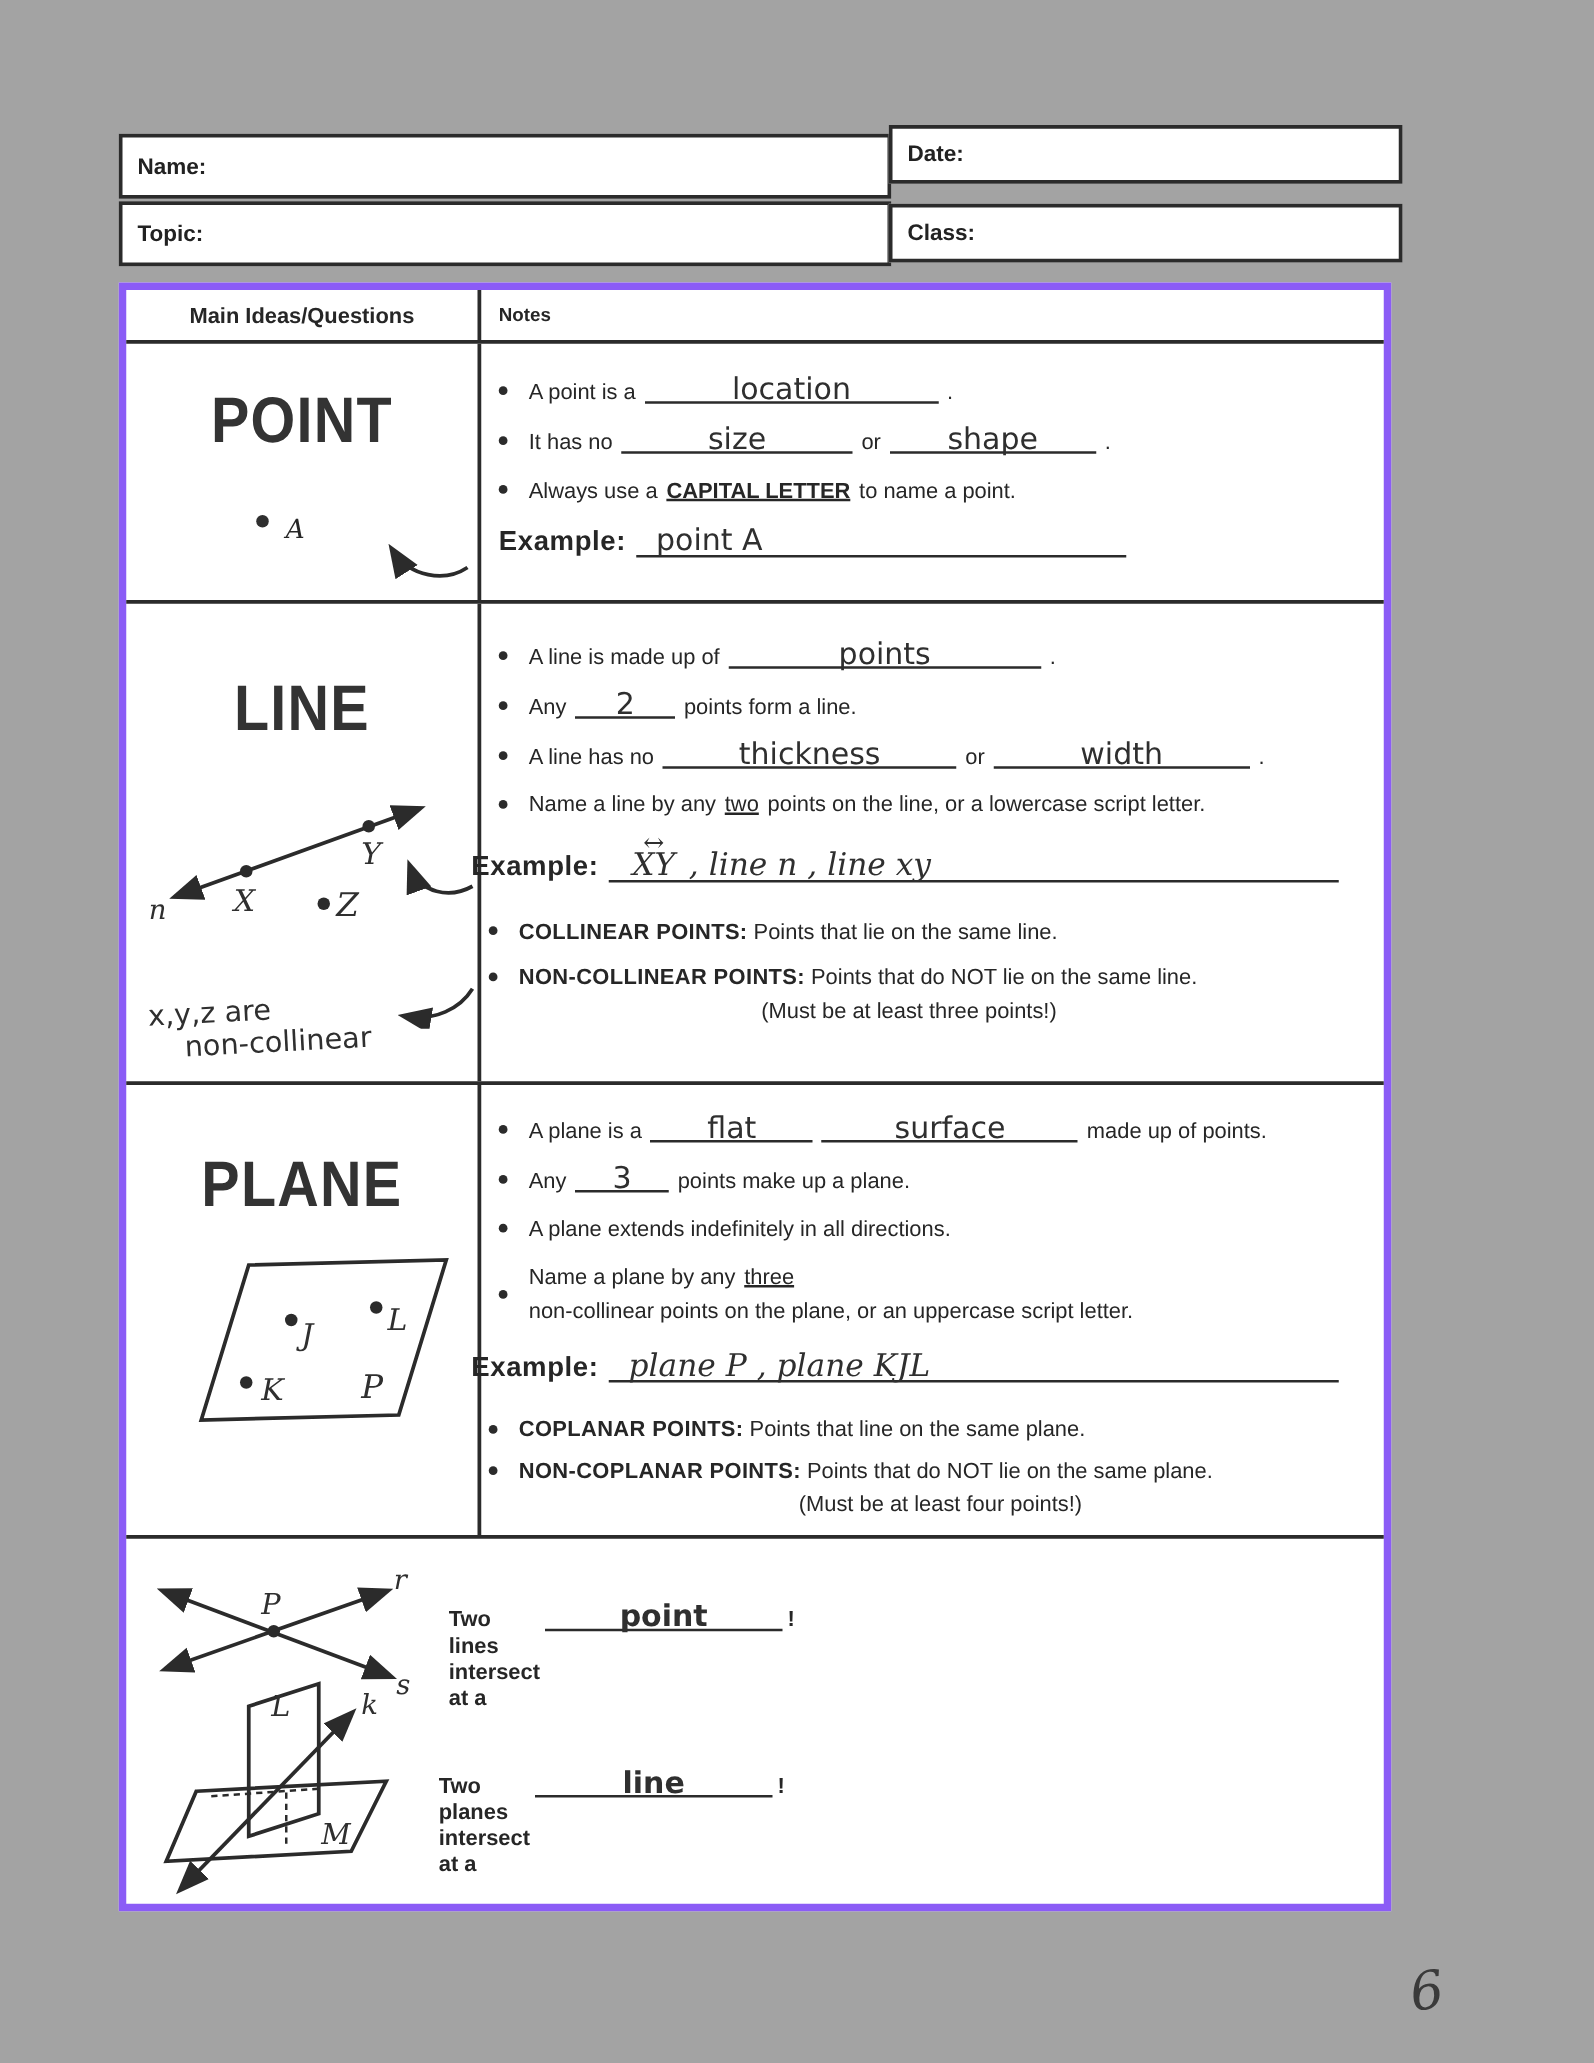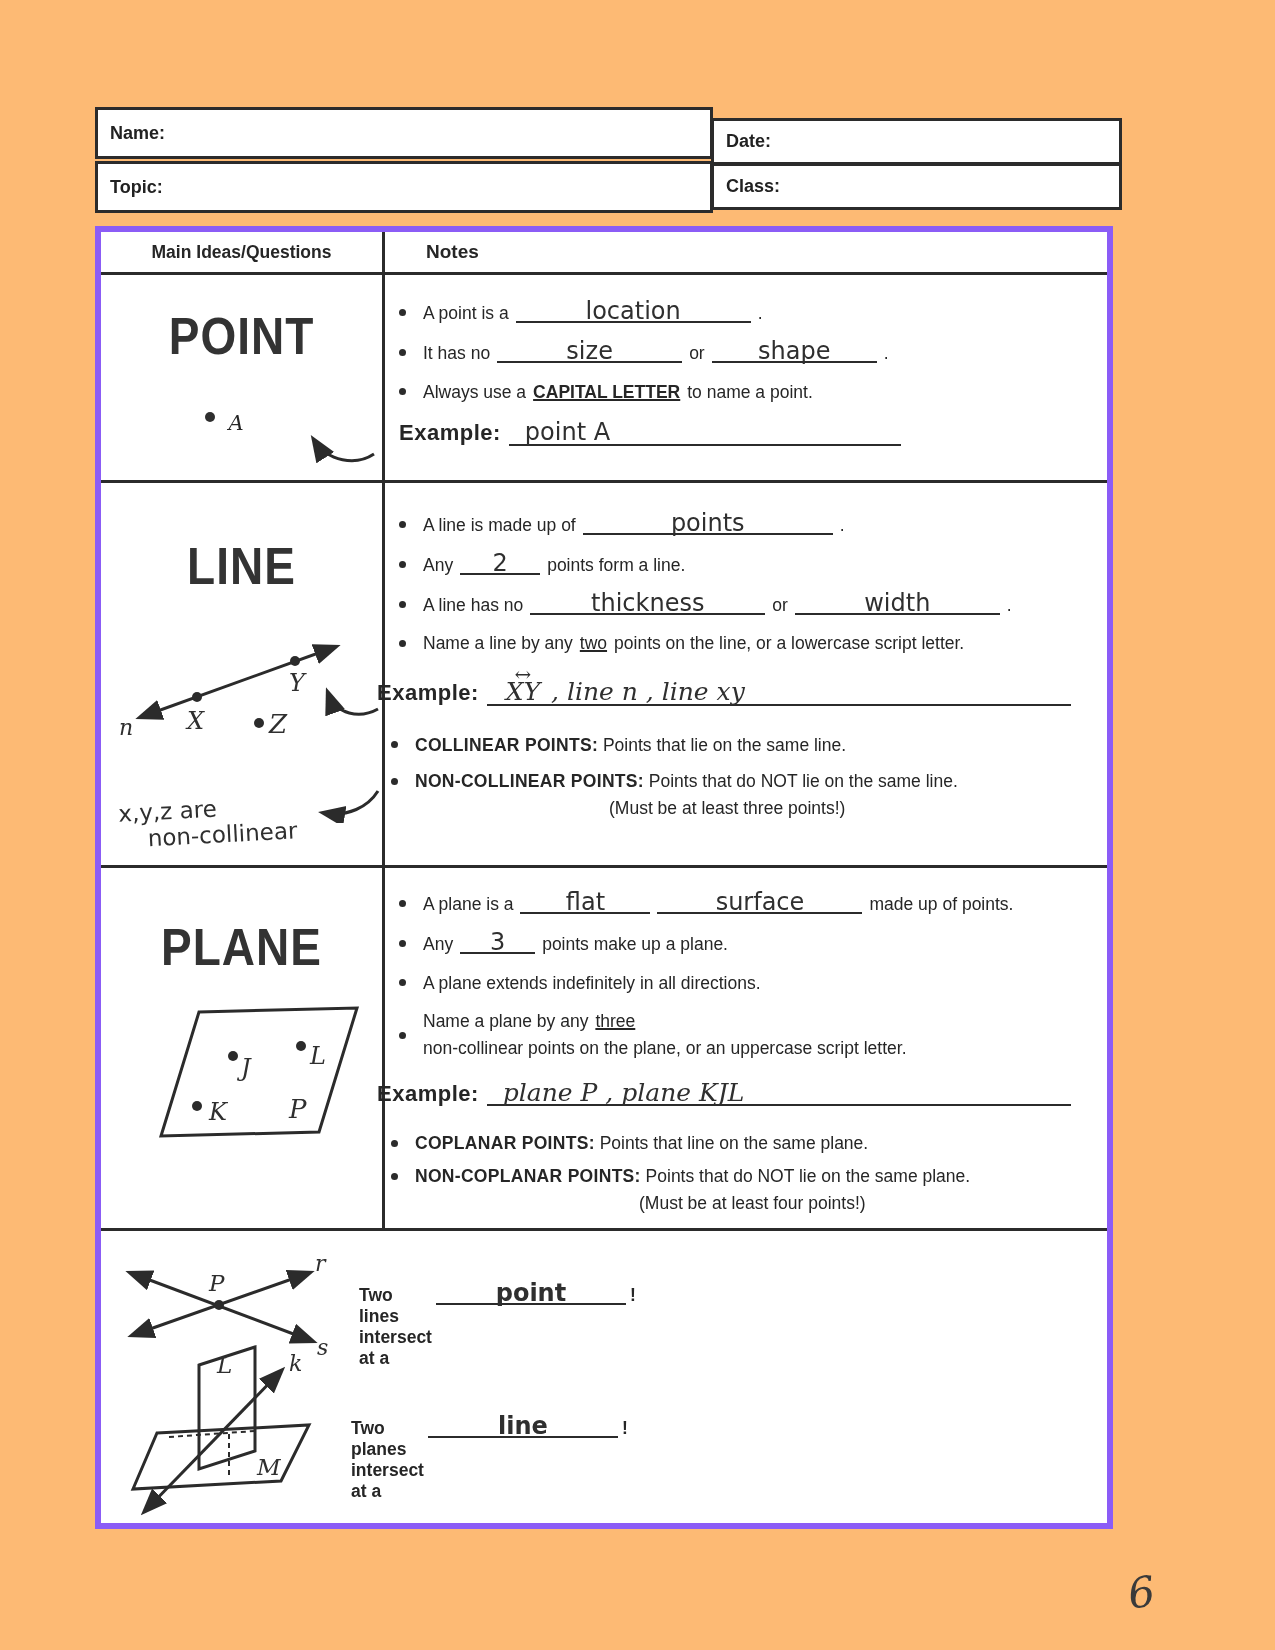--- a/index.html
+++ b/index.html
@@ -1,39 +1,39 @@
 <!DOCTYPE html>
 <html><head>
 <meta charset="utf-8">
 <style>
   html,body{margin:0;padding:0;background:#e8e8e8;}
   .sheet{
-    position:relative;width:1275px;height:1650px;background:#fdba74;
+    position:relative;width:1275px;height:1650px;background:#a3a3a3;
     font-family:"Liberation Sans",sans-serif;color:#262626;overflow:hidden;
   }
   
   .hbox{position:absolute;border:3px solid #2b2b2b;background:#fff;
         display:flex;align-items:center;padding-left:12px;
         font-weight:bold;font-size:18px;color:#222;}
   .hbox.name {left:95px; top:107px; width:600px; height:46px;}
   .hbox.topic{left:95px; top:161px; width:600px; height:46px;}
-  .hbox.date {left:711px;top:118px; width:393px; height:41px;text-align:center;}
+  .hbox.date {left:711px;top:100px; width:393px; height:41px;text-align:center;}
   .hbox.class{left:711px;top:163px; width:393px; height:41px;}
   
   .ntable{position:absolute;left:95px;top:226px;width:1006px;
           border:6px solid #8b5cf6;background:#fff;}
   .t-row{display:grid;grid-template-columns:284px 1fr;border-bottom:3px solid #2b2b2b;}
   .t-row:last-child{border-bottom:none;}
   .cell-l{border-right:3px solid #2b2b2b;position:relative;}
   .cell-r{position:relative;}
   .hrow{height:40px;}
   .hrow .cell-l{display:flex;align-items:center;justify-content:center;
                 font-weight:bold;font-size:17.5px;}
   .hrow .cell-r{display:flex;align-items:center;padding-left:14px;
-                font-weight:bold;font-size:19px;margin-left:27px;}
+                font-weight:bold;font-size:15px;}
   .row-point .cell-l,.row-point .cell-r{height:205px;}
   .row-line  .cell-l,.row-line  .cell-r{height:382px;}
   .row-plane .cell-l,.row-plane .cell-r{height:360px;}
   .row-int   .cell-l,.row-int   .cell-r{height:292px;}
   
   .sec-title{font-weight:800;font-size:46px;letter-spacing:1px;text-align:center;
              transform:scaleY(1.12);color:#333;}
   .row-point .sec-title{margin-top:34px;}
   .row-line  .sec-title{margin-top:56px;}
   .row-plane .sec-title{margin-top:52px;}

